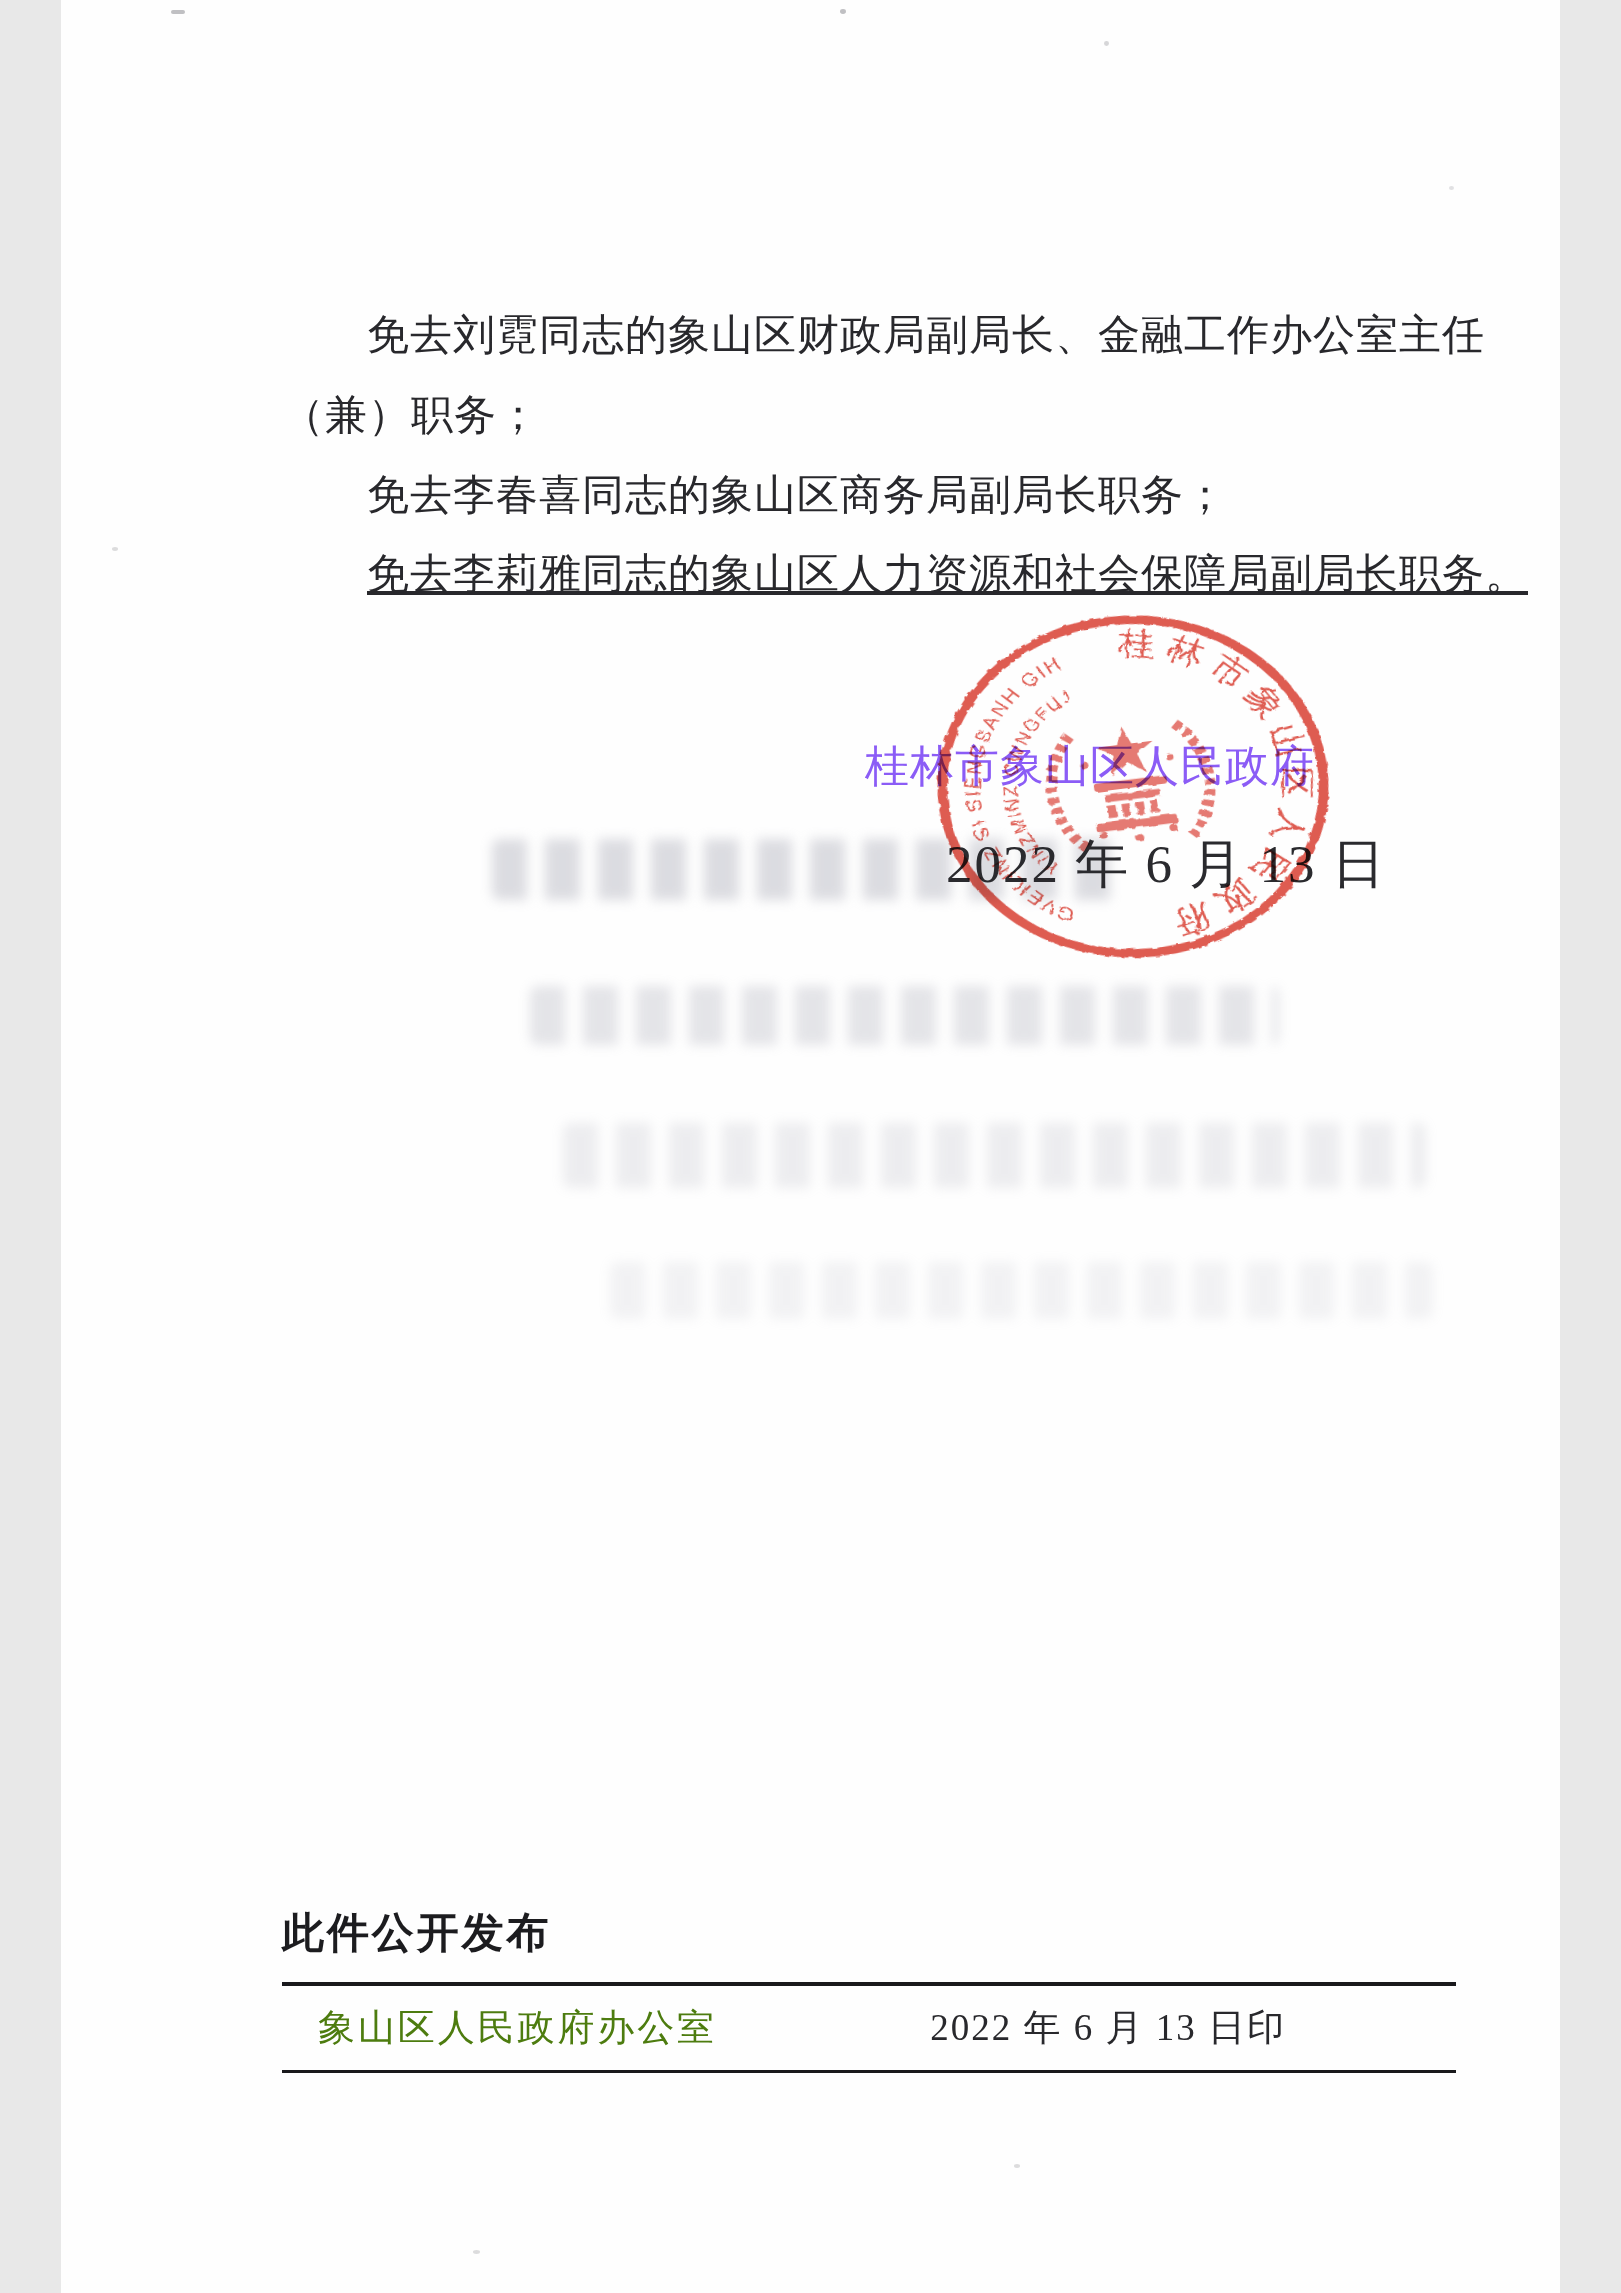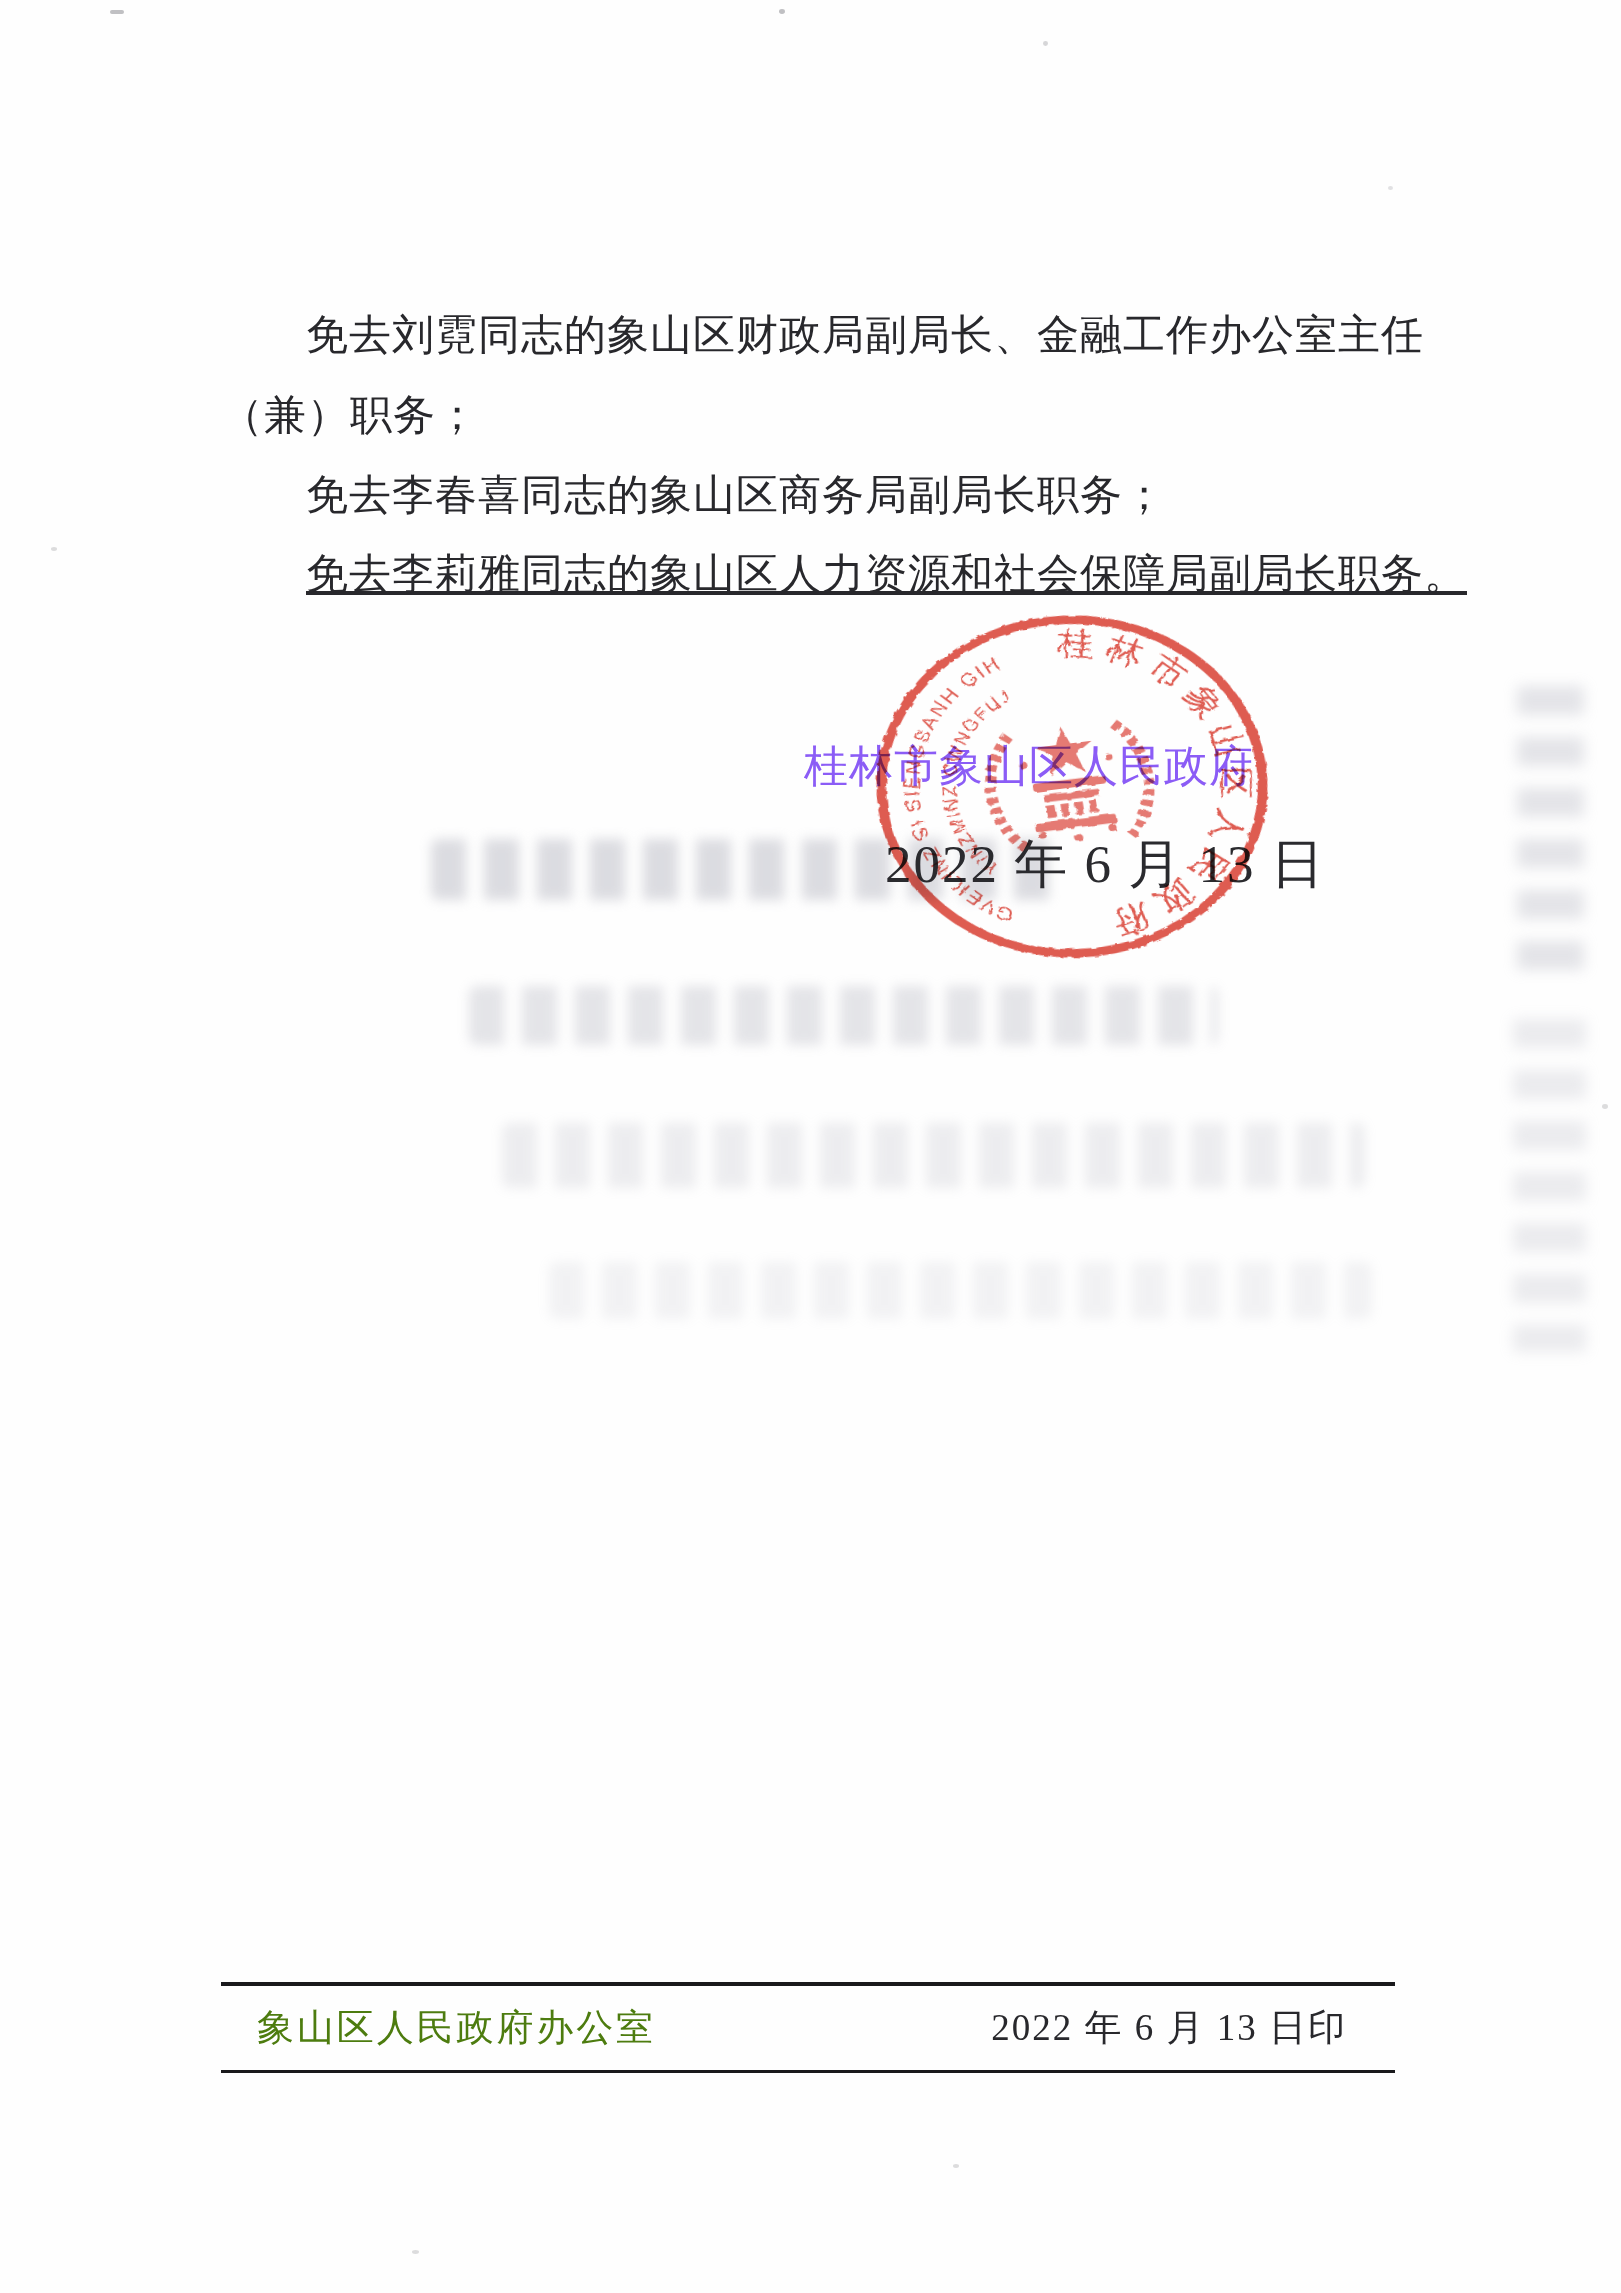--- a/index.html
+++ b/index.html
@@ -1,18 +1,18 @@
 <!DOCTYPE html>
 <html><head>
 <meta charset="utf-8">
 <style>
   html,body{margin:0;padding:0;background:#e8e8e8;}
   .page{
     position:relative;
-    width:1621px;height:2294px;
+    width:1499px;height:2294px;
     margin:0 auto;
     background:#fefefe;
     font-family:"Liberation Serif", serif;
     color:#232326;
     overflow:hidden;
   }
   
   .bodyline{
     position:absolute;
     left:221px;
@@ -155,19 +155,20 @@
           <circle cx="156" cy="170" r="4"></circle>
             <circle cx="240" cy="172" r="4"></circle>
           <circle cx="164" cy="250" r="4"></circle>
             <circle cx="233" cy="251" r="4"></circle>
           <circle cx="199" cy="258" r="4"></circle>
         </g>
       </g>
     </svg>
   </div>
 
+  <div class="foot-note">此件公开发布</div>
   <div class="rule rule-top"></div>
   <div class="foot-office">象山区人民政府办公室</div>
   <div class="foot-print">2022 年 6 月 13 日印</div>
   <div class="rule rule-bottom"></div>
 
 </div>
 
 
 </body></html>

